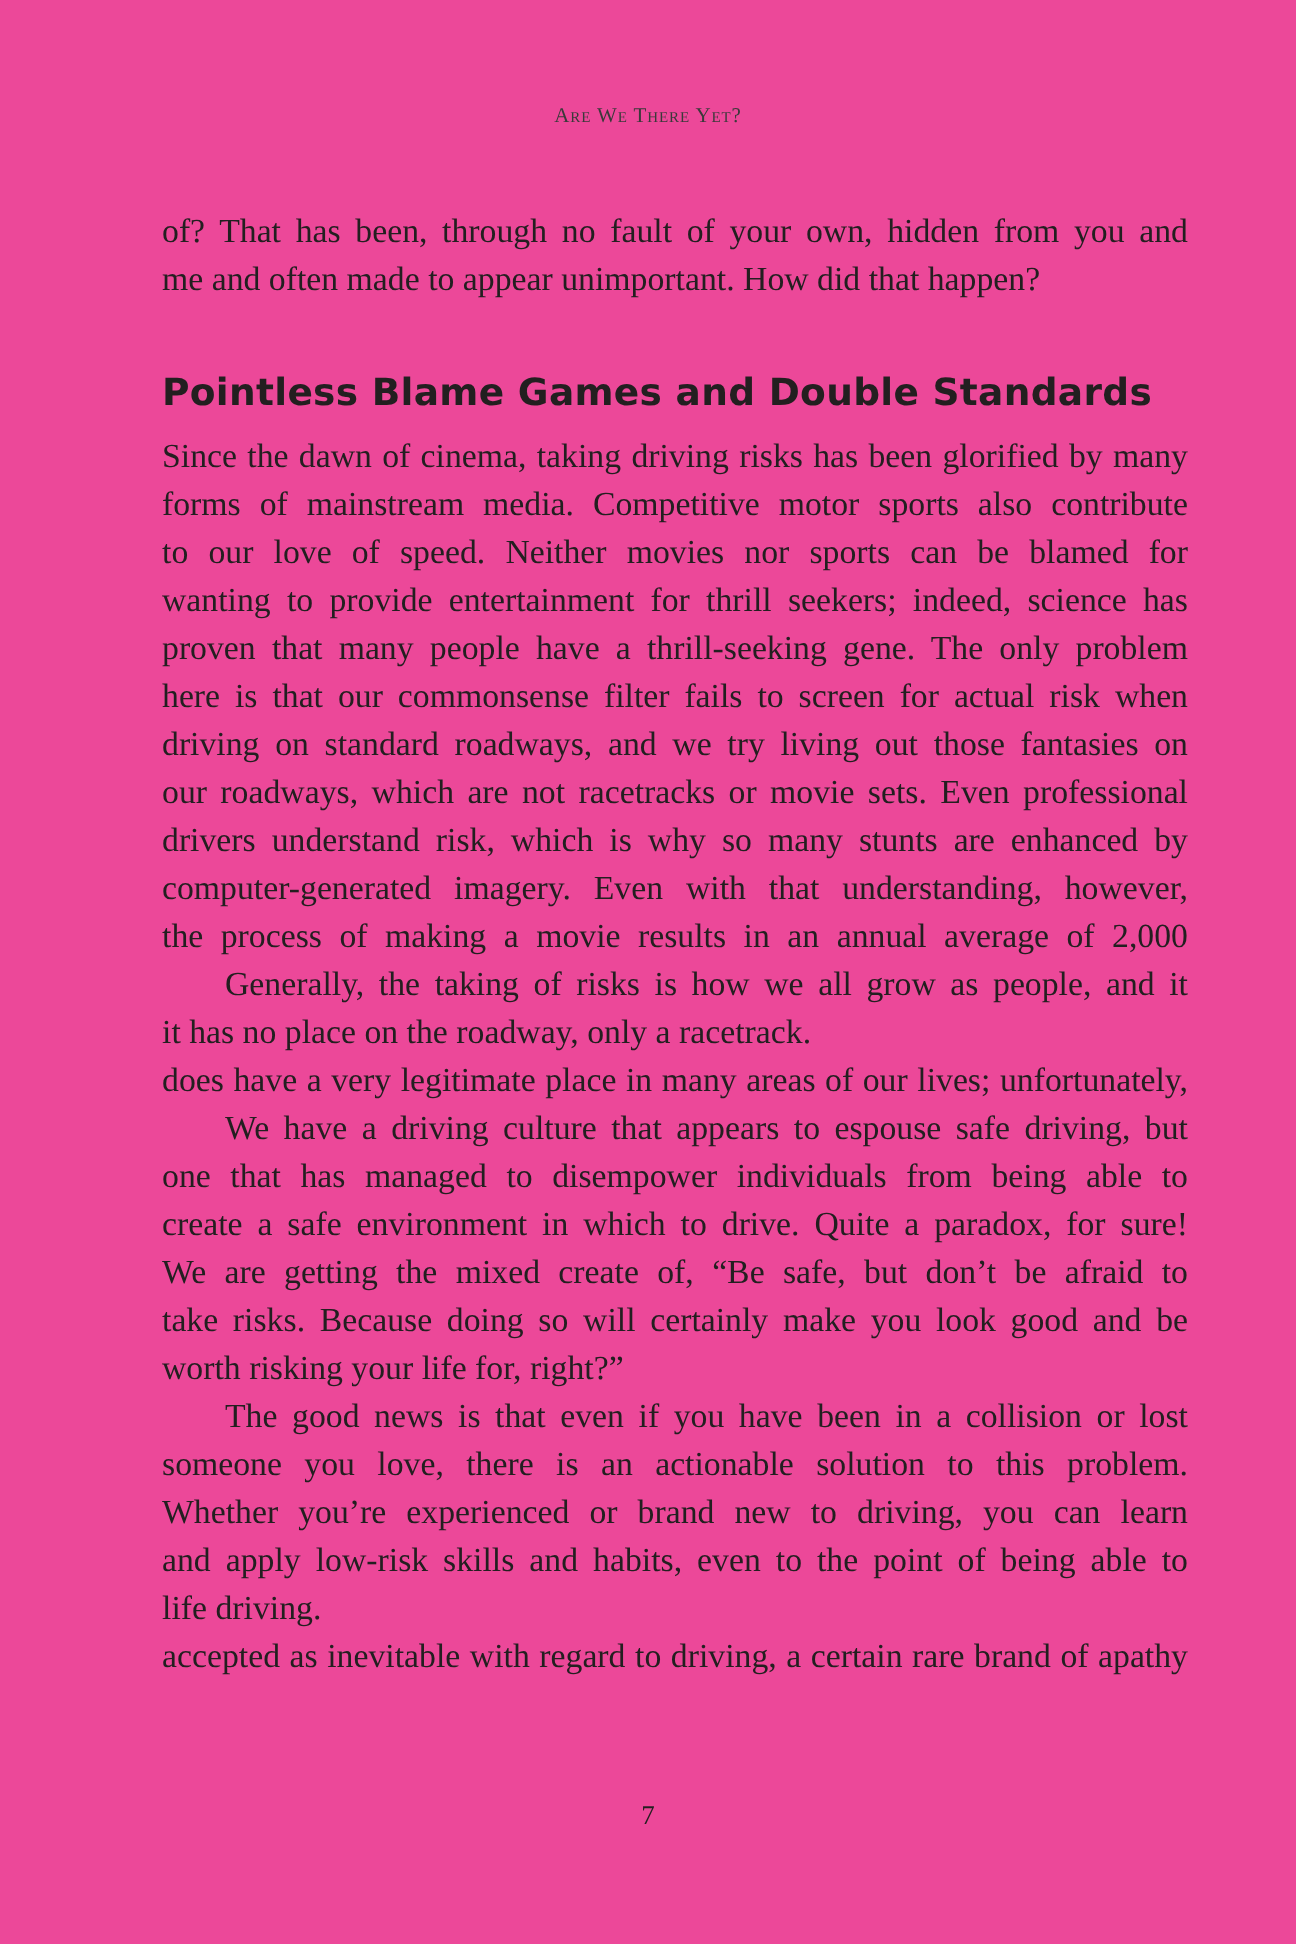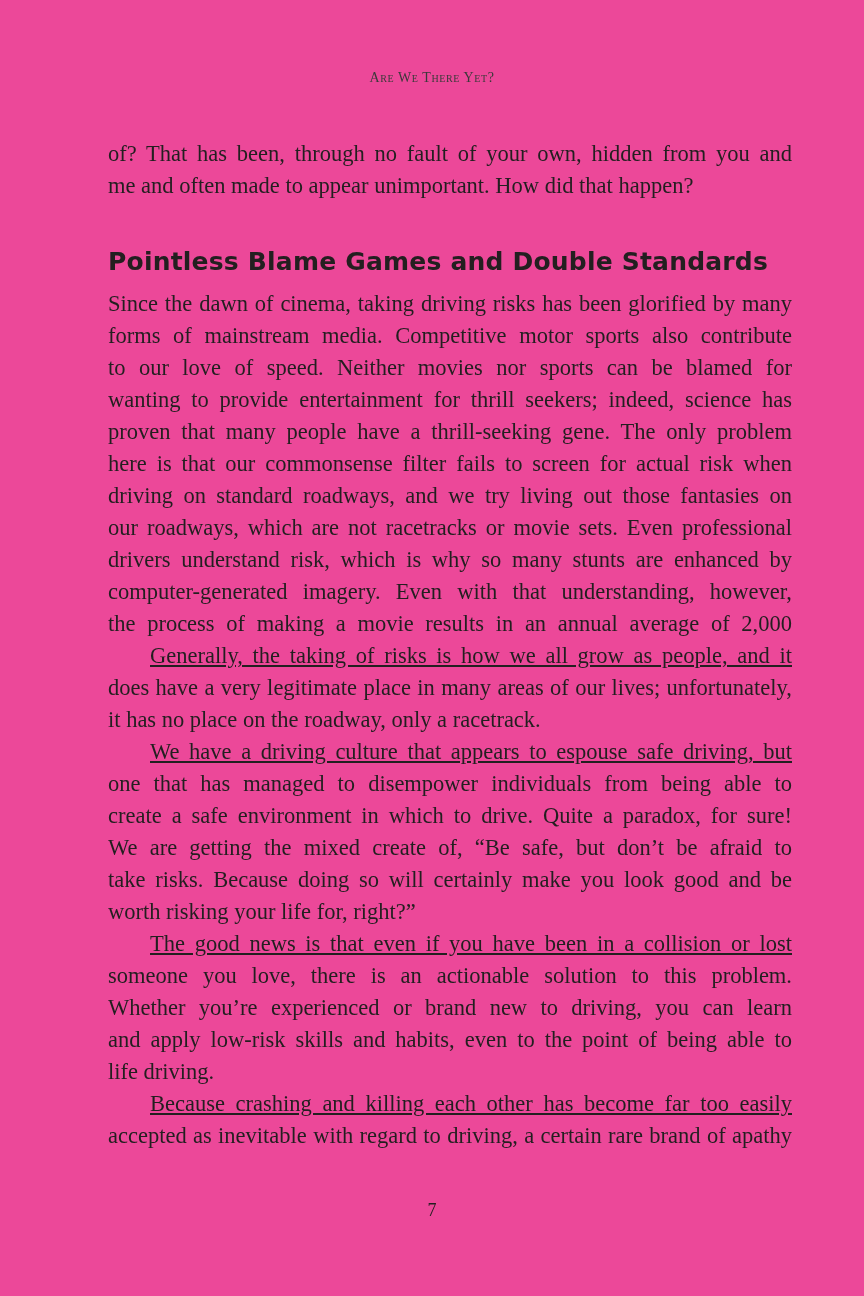--- a/index.html
+++ b/index.html
@@ -13,21 +13,21 @@
     .body {
       position: absolute; left: 108px; width: 684px; top: 138px;
       font-family: "Liberation Serif", "DejaVu Serif", serif; font-size: 22.5px;
       color: #231f20;
     }
     .line {
       display: block; height: 32px; line-height: 32px; white-space: nowrap;
       text-align: justify; text-align-last: justify; overflow: hidden;
     }
     .line.last { text-align-last: left; }
-    .line.indent { padding-left: 42px; text-decoration: underline; }
+    .line.indent { padding-left: 42px; }
     .heading {
       font-family: "DejaVu Sans", "Liberation Sans", sans-serif; font-weight: bold;
       font-size: 25px; color: #231f20; height: 40px; line-height: 40px;
       margin-top: 40px; margin-bottom: 6px; white-space: nowrap; letter-spacing: 0.2px;
     }
     .folio {
       position: absolute; left: 0; width: 864px; top: 1200px; text-align: center;
       font-family: "Liberation Serif", "DejaVu Serif", serif; font-size: 18px; color: #231f20;
     }
   </style>
@@ -54,41 +54,40 @@
       <span class="line">here is that our commonsense filter fails to screen for actual risk when</span>
       <span class="line">driving on standard roadways, and we try living out those fantasies on</span>
       <span class="line">our roadways, which are not racetracks or movie sets. Even professional</span>
       <span class="line">drivers understand risk, which is why so many stunts are enhanced by</span>
       <span class="line">computer-generated imagery. Even with that understanding, however,</span>
       <span class="line">the process of making a movie results in an annual average of 2,000</span>
     </div>
 
     <div>
       <span class="line indent">Generally, the taking of risks is how we all grow as people, and it</span>
+      <span class="line last">it has no place on the roadway, only a racetrack.</span>
       <span class="line">does have a very legitimate place in many areas of our lives; unfortunately,</span>
-      <span class="line last">it has no place on the roadway, only a racetrack.</span>
     </div>
 
     <div>
       <span class="line indent">We have a driving culture that appears to espouse safe driving, but</span>
       <span class="line">one that has managed to disempower individuals from being able to</span>
       <span class="line">create a safe environment in which to drive. Quite a paradox, for sure!</span>
       <span class="line">We are getting the mixed create of, “Be safe, but don’t be afraid to</span>
       <span class="line">take risks. Because doing so will certainly make you look good and be</span>
       <span class="line last">worth risking your life for, right?”</span>
     </div>
 
     <div>
       <span class="line indent">The good news is that even if you have been in a collision or lost</span>
       <span class="line">someone you love, there is an actionable solution to this problem.</span>
       <span class="line">Whether you’re experienced or brand new to driving, you can learn</span>
       <span class="line">and apply low-risk skills and habits, even to the point of being able to</span>
       <span class="line last">life driving.</span>
     </div>
 
     <div>
-      <span class="line indent">Because crashing and killing each other has become far too easily</span>
       <span class="line">accepted as inevitable with regard to driving, a certain rare brand of apathy</span>
     </div>
   </div>
 
   <div class="folio">7</div>
 </div>
 
 </body></html>

